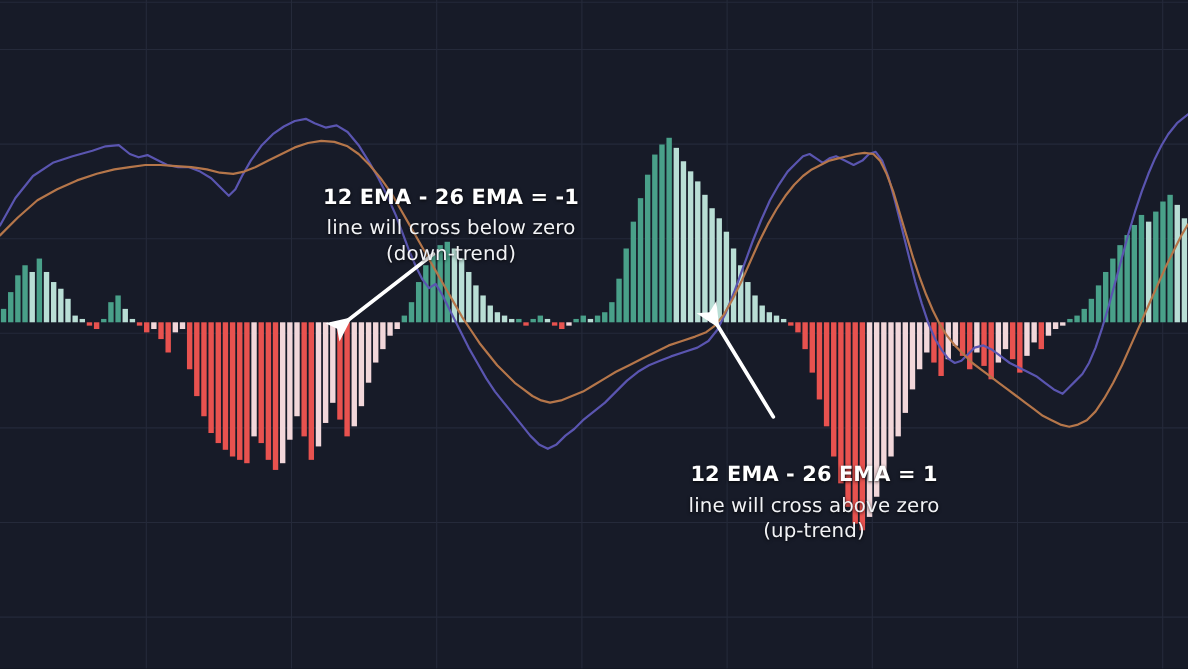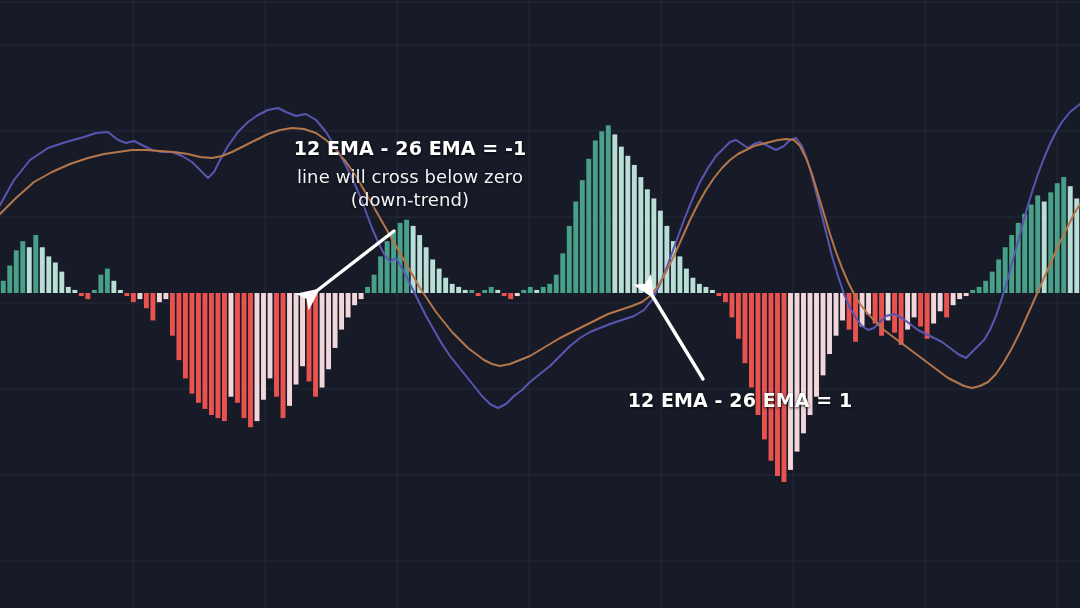--- a/index.html
+++ b/index.html
@@ -27,20 +27,21 @@
     display: block;
   }
   .annotation {
     position: absolute;
     color: #ffffff;
     text-align: center;
     line-height: 1.30;
     white-space: nowrap;
     text-shadow: 0 1px 3px rgba(0,0,0,0.85);
     pointer-events: none;
+    margin-top: 31px;
   }
   .ann-title {
     font-size: 19px;
     font-weight: bold;
     letter-spacing: 0.1px;
     margin-bottom: 4px;
   }
   .ann-line {
     font-size: 18px;
     font-weight: normal;
@@ -275,15 +276,17 @@
   </svg>
 
   <div class="annotation" id="annotation-down">
     <div class="ann-title">12 EMA - 26 EMA = -1</div>
     <div class="ann-line">line will cross below zero</div>
     <div class="ann-line">(down-trend)</div>
   </div>
 
   <div class="annotation" id="annotation-up">
     <div class="ann-title">12 EMA - 26 EMA = 1</div>
+    <div class="ann-line">line will cross above zero</div>
+    <div class="ann-line">(up-trend)</div>
   </div>
 
 </div>
 
 </body></html>

